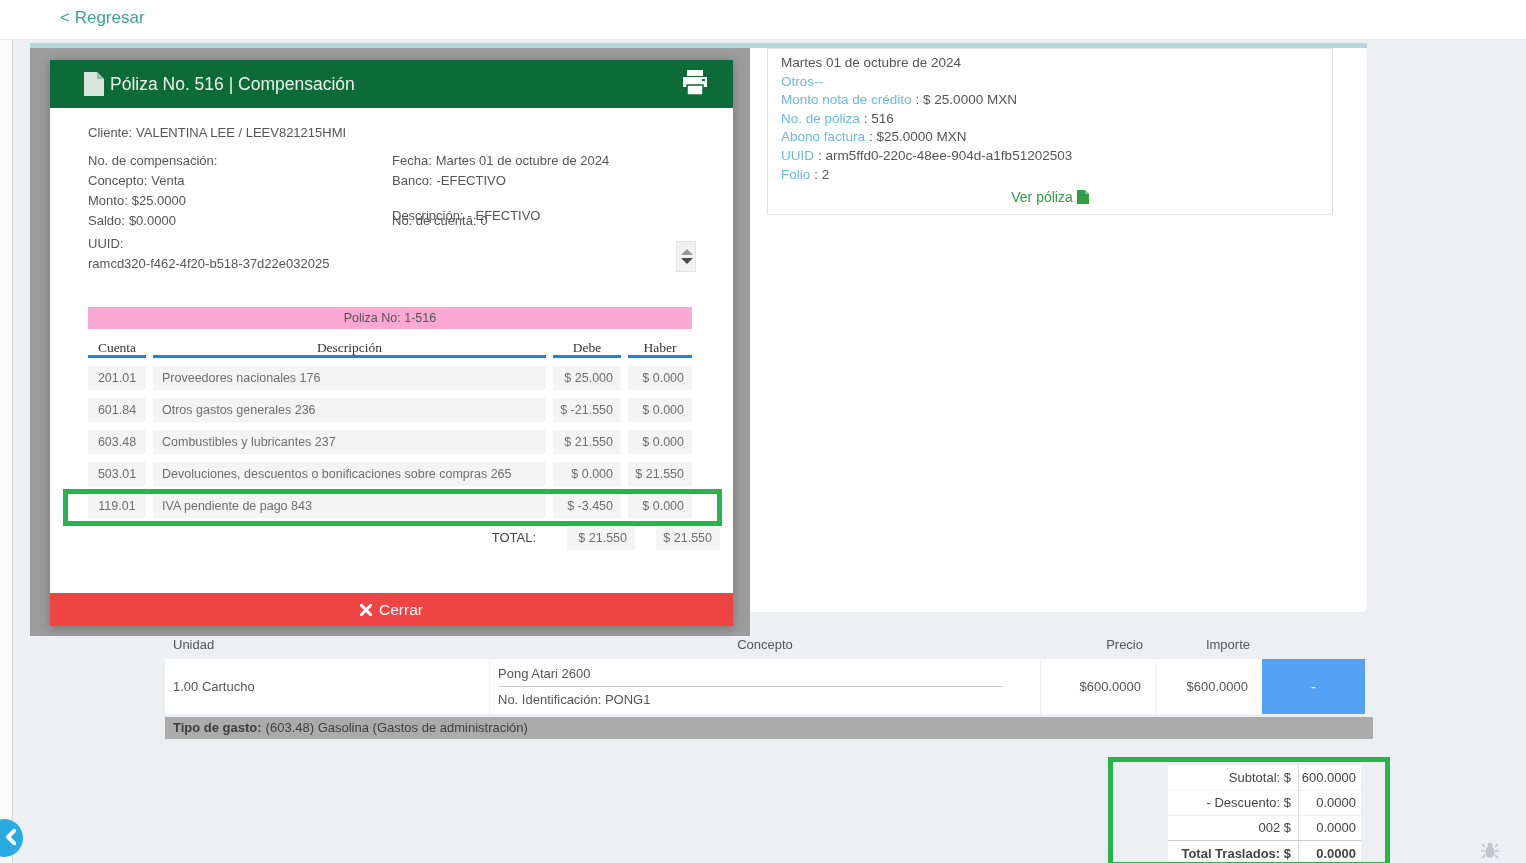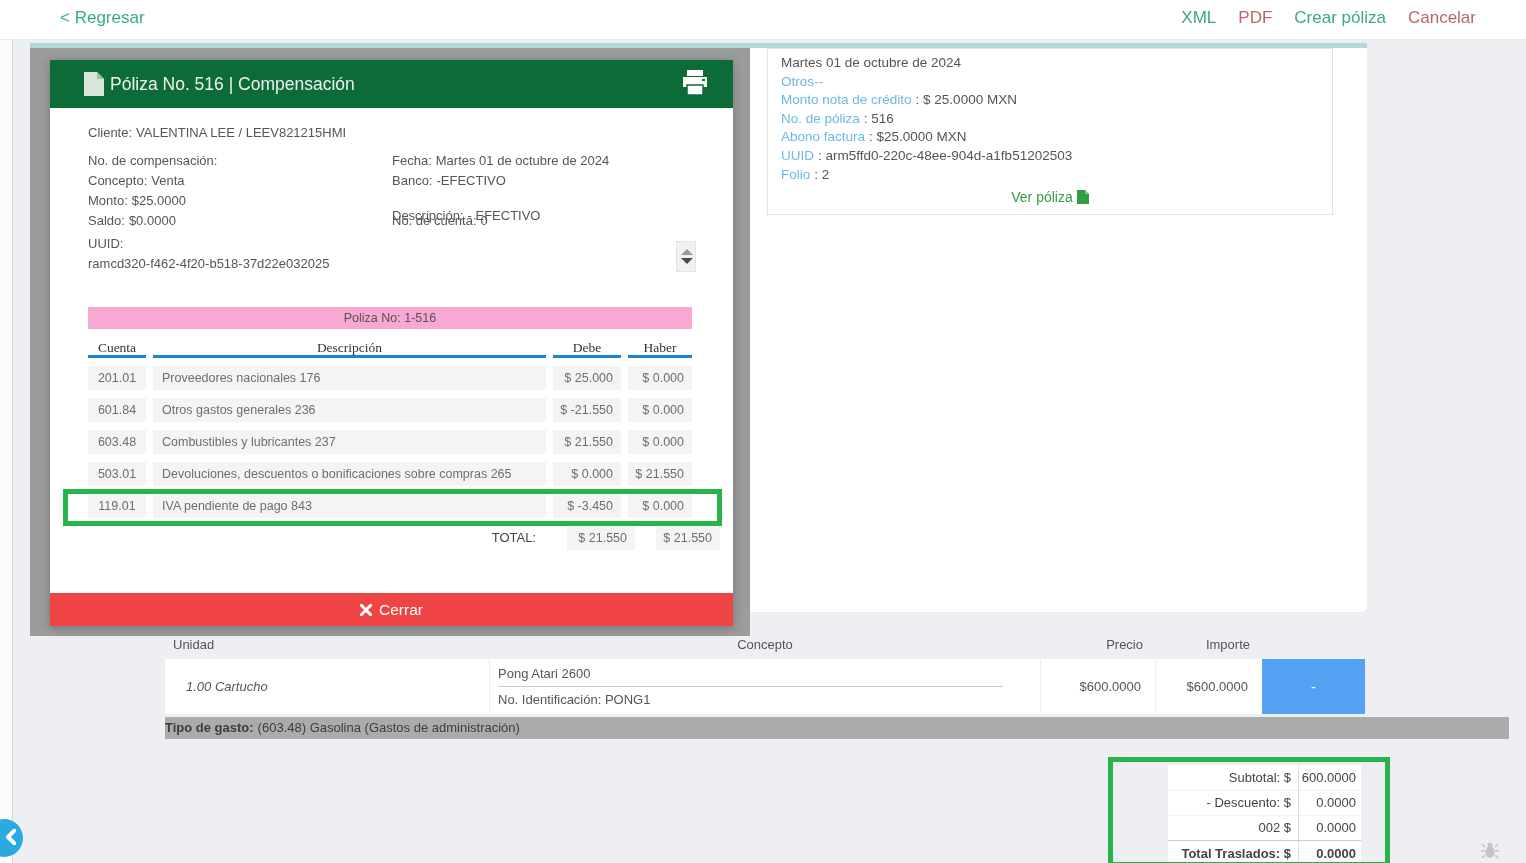--- a/index.html
+++ b/index.html
@@ -62,27 +62,27 @@
 
   .modal-footer { position:absolute; left:0; bottom:0; width:100%; height:33px; background:#ef4444; color:#fff; text-align:center; line-height:33px; font-size:15.5px; cursor:pointer; }
   .modal-footer svg { vertical-align:-1px; margin-right:7px; }
 
   
   .items-head { position:absolute; left:165px; top:637px; width:1200px; height:22px; display:grid; grid-template-columns:325px 550px 115px 107px 103px; font-size:13px; color:#555; }
   .ih-unidad { padding-left:8px; }
   .ih-concepto { text-align:center; }
   .ih-precio, .ih-importe { text-align:right; padding-right:12px; }
   .items-row { position:absolute; left:165px; top:659px; width:1200px; height:55px; background:#fff; display:grid; grid-template-columns:325px 550px 115px 107px 103px; font-size:13px; color:#555; }
-  .ir-unidad { border-right:1px solid #eee; display:flex; align-items:center; padding-left:21px;font-style:italic; }
+  .ir-unidad { border-right:1px solid #eee; display:flex; align-items:center; padding-left:8px; }
   .ir-concepto { padding:5px 0 0 8px; }
   .ir-concepto .line1 { height:23px; line-height:20px; border-bottom:1px solid #ccc; width:505px; }
   .ir-concepto .line2 { height:22px; line-height:26px; }
   .ir-num { display:flex; align-items:center; justify-content:flex-end; padding-right:14px; border-left:1px solid #f0f0f0; }
   .remove-btn { background:#55a1f3; color:#fff; display:flex; align-items:center; justify-content:center; font-size:15px; cursor:pointer; }
-  .tipo-band { position:absolute; left:165px; top:717px; width:1344px; height:22px; background:#ababab; line-height:22px; padding-left:0; font-size:13px; color:#3d3d3d; }
+  .tipo-band { position:absolute; left:165px; top:717px; width:1208px; height:22px; background:#ababab; line-height:22px; padding-left:8px; font-size:13px; color:#3d3d3d; }
   .tipo-band b { font-weight:bold; margin-right:4px; }
 
   
   .totals { position:absolute; left:1168px; top:765px; width:193px; font-size:13px; color:#444; background:#fff; }
   .t-row { display:grid; grid-template-columns:130px 63px; height:25px; line-height:25px; background:#fff; }
   .t-label { text-align:right; padding-right:7px; border-bottom:1px solid #f0f0f0; }
   .t-value { text-align:right; padding-right:5px; border-left:1px solid #ddd; border-bottom:1px solid #f0f0f0; }
   .t-row.last .t-label, .t-row.last .t-value { border-top:1px solid #ccc; border-bottom:none; font-weight:bold; }
 
   
@@ -95,26 +95,20 @@
   .fab-back svg { position:absolute; right:7px; top:10px; }
   .bug-btn { position:absolute; left:1480px; top:841px; z-index:6; cursor:pointer; }
 </style>
 </head>
 <body>
 
 <div id="page">
 
   <div class="topbar">
     <span class="back-link">&lt; Regresar</span>
-    <div class="top-actions">
-      <span class="lnk-teal">XML</span>
-      <span class="lnk-red">PDF</span>
-      <span class="lnk-teal">Crear póliza</span>
-      <span class="lnk-red">Cancelar</span>
-    </div>
   </div>
 
   <div class="left-rail"></div>
 
   <div class="main-panel"></div>
 
   <div class="detail-card">
     <div class="detail-line">Martes 01 de octubre de 2024</div>
     <div class="detail-line"><span class="lbl-blue">Otros--</span></div>
     <div class="detail-line">

